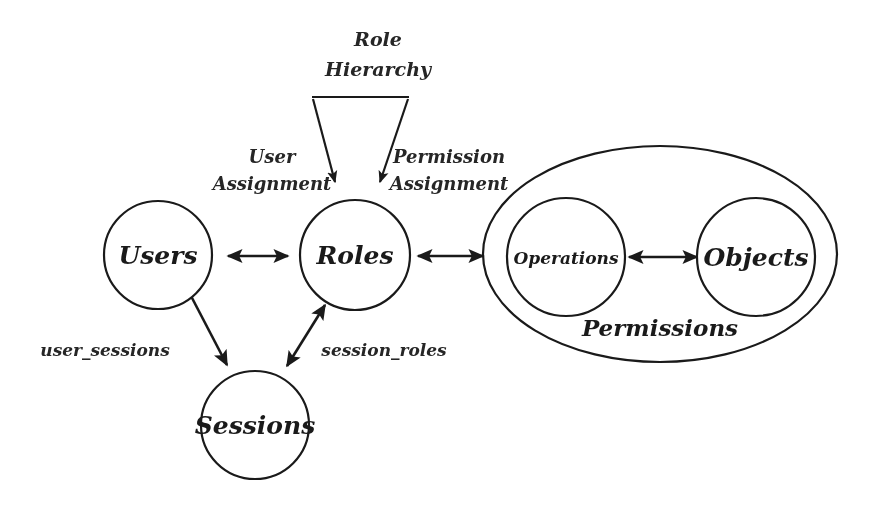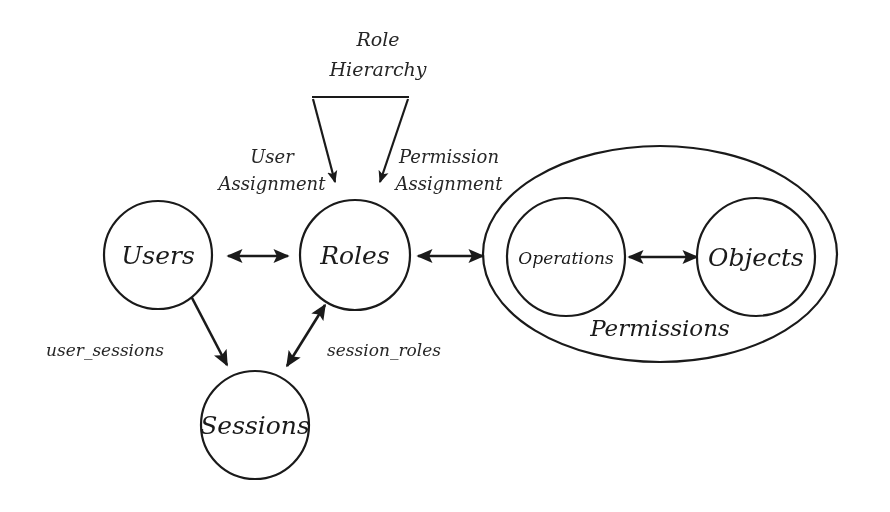--- a/index.html
+++ b/index.html
@@ -12,20 +12,21 @@
     width: 890px;
     height: 512px;
     overflow: hidden;
     font-family: "Liberation Sans", sans-serif;
   }
   #diagram-root {
     position: relative;
     width: 860px;
     height: 512px;
     background: #ffffff;
+    font-weight: bold;
   }
   svg#rbac-svg {
     display: block;
     width: 890px;
     height: 512px;
     background: #ffffff;
   }
   .node-shape {
     fill: #ffffff;
     stroke: #1a1a1a;

